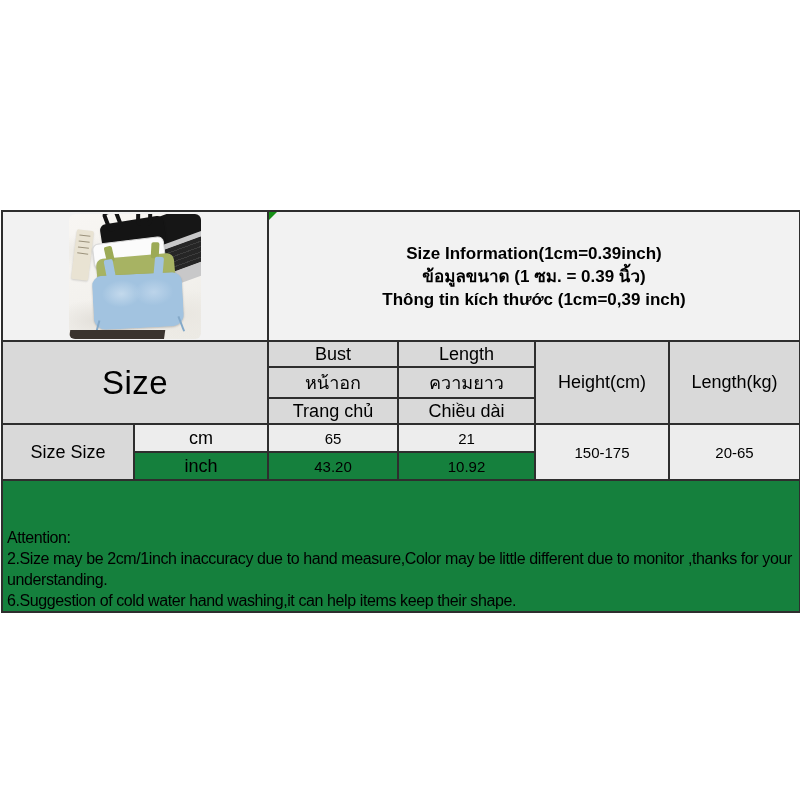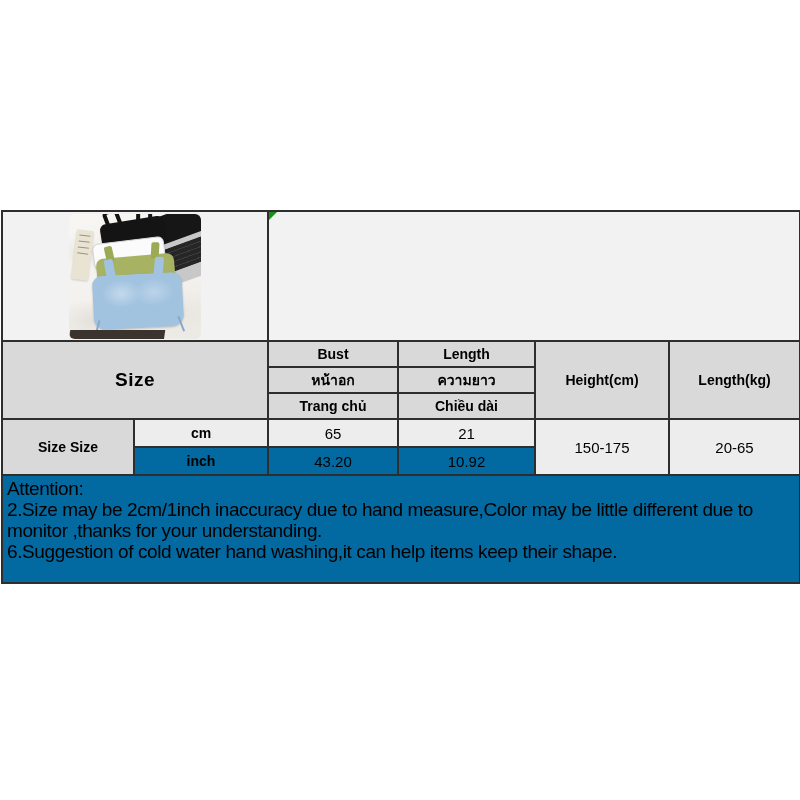--- a/index.html
+++ b/index.html
@@ -15,35 +15,35 @@
     border:2px solid #2e2e2e;padding:0;text-align:center;vertical-align:middle;
     overflow:hidden;
   }
   .c-a{width:132px}.c-a2{width:134px}.c-b{width:130px}.c-c{width:137px}.c-d{width:134px}.c-e{width:131px}
   .r-photo{height:130px}
   .r-h{height:26px}
   .r-d{height:28px}
   .bg-light{background:#f2f2f2}
   .bg-head{background:#d9d9d9}
   .bg-val{background:#ededed}
-  .bg-white{background:#0369a1}
-  .cell-head{font-weight:bold;font-size:14px;}
+  .bg-white{background:#15803d}
+  .cell-head{font-weight:normal;font-size:18px;}
   .cell-val{font-weight:normal;font-size:15px;}
-  .size-big{font-weight:bold;font-size:19px;letter-spacing:0.5px;}
+  .size-big{font-weight:normal;font-size:33px;letter-spacing:0.5px;}
   .info-cell{position:relative;}
   .info-lines{font-weight:bold;font-size:17px;line-height:23px;text-align:center;}
   .excel-flag{
     position:absolute;top:0;left:0;width:0;height:0;
     border-top:8px solid #169016;border-right:8px solid transparent;
   }
   .attn-cell{
     vertical-align:top !important;text-align:left !important;height:104px;
     padding:2px 5px 0 4px !important;
   }
-  .attn-text{font-size:19px;line-height:21px;letter-spacing:-0.4px;}
+  .attn-text{font-size:16px;line-height:21px;letter-spacing:-0.4px;margin-top:44px;}
 
   
   .photo{
     position:relative;width:132px;height:125px;margin:0 auto;border-radius:6px;
     overflow:hidden;
     background:
       radial-gradient(60px 30px at 20% 85%, #e3e0da 0%, rgba(227,224,218,0) 70%),
       radial-gradient(70px 35px at 85% 80%, #e9e6e0 0%, rgba(233,230,224,0) 70%),
       radial-gradient(50px 25px at 10% 30%, #eceae5 0%, rgba(236,234,229,0) 70%),
       linear-gradient(160deg,#f8f6f3 0%,#f3f1ed 60%,#eceae4 100%);
@@ -137,20 +137,25 @@
             <span class="bs bs1"></span>
                 <span class="bs bs2"></span>
             <span class="tie t1"></span>
                 <span class="tie t2"></span>
           </div>
           <div class="photo-floor"></div>
         </div>
       </td>
       <td colspan="4" class="bg-light info-cell">
         <span class="excel-flag"></span>
+        <div class="info-lines">
+          <div>Size Information(1cm=0.39inch)</div>
+          <div>ข้อมูลขนาด (1 ซม. = 0.39 นิ้ว)</div>
+          <div>Thông tin kích thước (1cm=0,39 inch)</div>
+        </div>
       </td>
     </tr>
 
     <tr class="r-h">
       <td colspan="2" rowspan="3" class="bg-head size-big">Size</td>
       <td class="bg-head cell-head">Bust</td>
       <td class="bg-head cell-head">Length</td>
       <td rowspan="3" class="bg-head cell-head">Height(cm)</td>
       <td rowspan="3" class="bg-head cell-head">Length(kg)</td>
     </tr>

